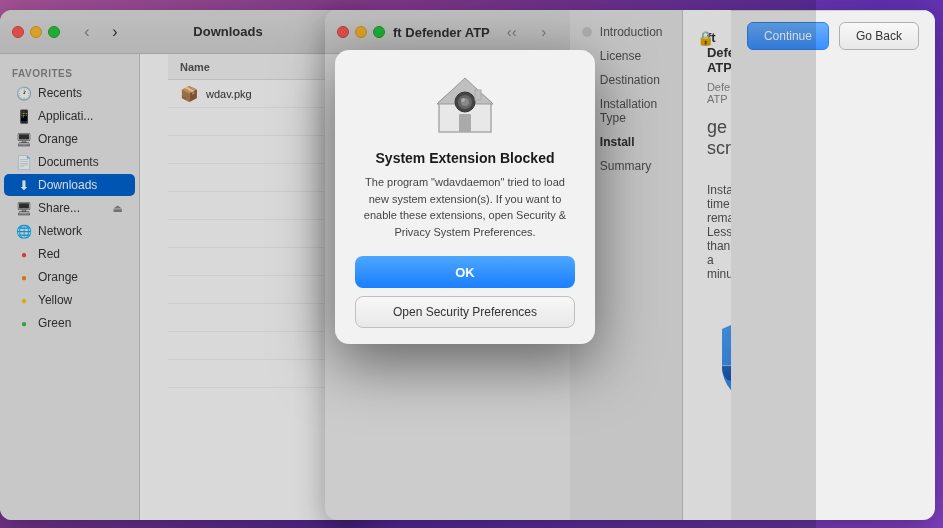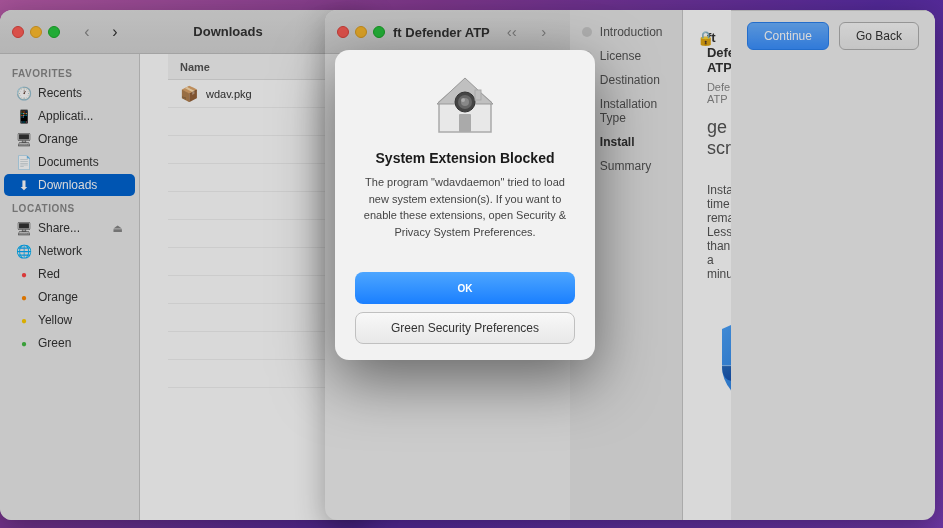--- a/index.html
+++ b/index.html
@@ -381,21 +381,21 @@
       background: linear-gradient(180deg, #6ab0ff 0%, #3a90ff 100%);
       color: white;
       border-color: #2a80ef;
     }
 
     
     .modal-overlay {
       position: absolute;
       top: 0;
       left: 0;
-      width: 943px;
+      width: 816px;
       height: 528px;
       background: rgba(0,0,0,0.15);
       display: flex;
       align-items: center;
       justify-content: center;
       z-index: 100;
     }
 
     .modal-dialog {
       width: 260px;
@@ -430,25 +430,24 @@
       margin-bottom: 16px;
     }
 
     .modal-ok-btn {
       width: 100%;
       height: 32px;
       background: linear-gradient(180deg, #4da6ff 0%, #1a7fff 100%);
       border: none;
       border-radius: 8px;
       color: white;
-      font-size: 10px;
+      font-size: 13px;
       font-weight: 600;
       cursor: pointer;
       margin-bottom: 8px;
-      margin-top: 16px;
     }
 
     .modal-secondary-btn {
       width: 100%;
       height: 32px;
       background: linear-gradient(180deg, #f8f8f8 0%, #e8e8e8 100%);
       border: 1px solid #c0c0c0;
       border-radius: 8px;
       color: #333;
       font-size: 12px;
@@ -498,21 +497,20 @@
       </div>
       <div class="sidebar-item">
         <div class="sidebar-icon">📄</div>
         <span class="sidebar-label">Documents</span>
       </div>
       <div class="sidebar-item active">
         <div class="sidebar-icon">⬇</div>
         <span class="sidebar-label">Downloads</span>
       </div>
 
-      <div class="sidebar-section-label">Locations</div>
       <div class="sidebar-item">
         <div class="sidebar-icon">🖥</div>
         <span class="sidebar-label">Share...</span>
         <span class="sidebar-eject">⏏</span>
       </div>
       <div class="sidebar-item">
         <div class="sidebar-icon">🌐</div>
         <span class="sidebar-label">Network</span>
       </div>
 
@@ -665,15 +663,15 @@
         <circle cx="30" cy="26" r="2" fill="rgba(255,255,255,0.3)"></circle>
 
         <rect x="42" y="16" width="6" height="10" fill="#c0c0c0" stroke="#aaa" stroke-width="1"></rect>
       </svg>
     </div>
 
     <div class="modal-title">System Extension Blocked</div>
     <div class="modal-message">The program "wdavdaemon" tried to load new system extension(s). If you want to enable these extensions, open Security &amp; Privacy System Preferences.</div>
 
     <button class="modal-ok-btn">OK</button>
-    <button class="modal-secondary-btn">Green Security Preferences</button>
+    <button class="modal-secondary-btn">Open Security Preferences</button>
   </div>
 </div>
 
 </body></html>

